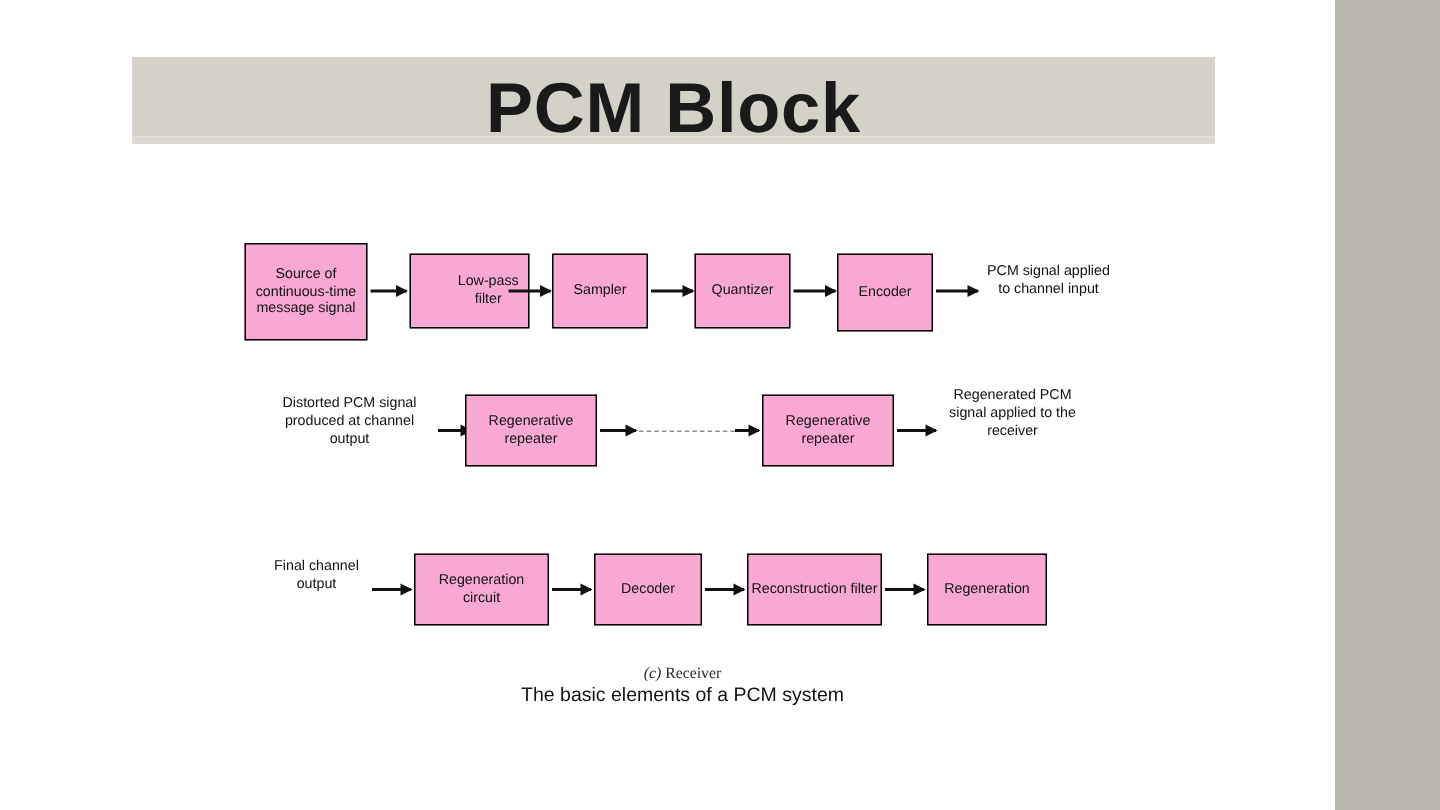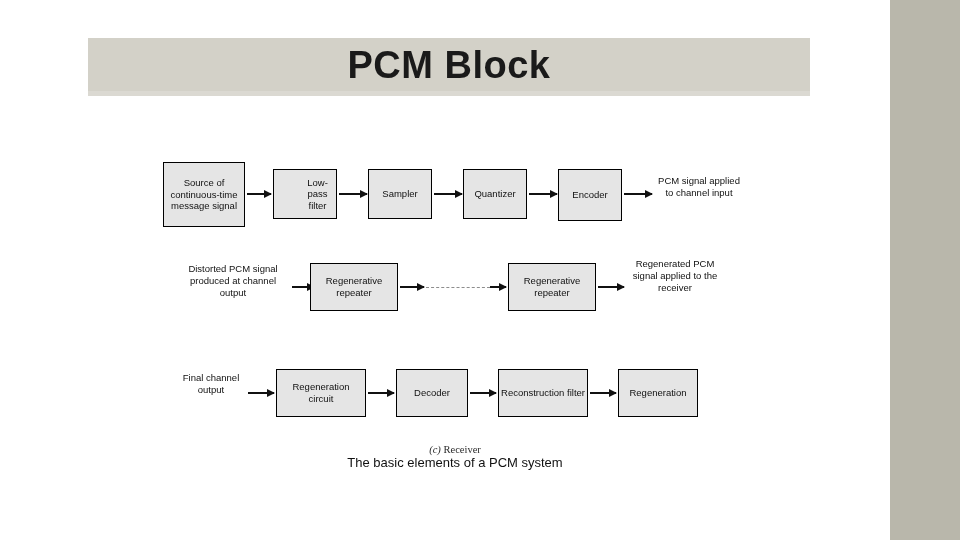--- a/index.html
+++ b/index.html
@@ -38,21 +38,21 @@
     position: absolute;
     left: 88px; top: 91px;
     width: 722px; height: 5px;
     background: #dbd9d2;
   }
   #page-title {
     position: absolute;
     left: 88px; top: 44px;
     width: 722px;
     text-align: center;
-    font-size: 38px;
+    font-size: 47px;
     font-weight: bold;
     color: #1a1a1a;
     letter-spacing: 0.5px;
     font-family: "Liberation Sans", sans-serif;
   }
 
   
   #figure {
     position: absolute;
     left: 150px; top: 130px;
@@ -60,21 +60,21 @@
   }
   .row { position: absolute; left: 0; width: 610px; }
   #row-a { top: 12px;  height: 80px; }
   #row-b { top: 122px; height: 60px; }
   #row-c { top: 228px; height: 60px; }
 
   .blk {
     position: absolute;
     box-sizing: border-box;
     border: 1.6px solid #000000;
-    background: #e5e5e5;
+    background: #f9a8d4;
     display: flex;
     align-items: center;
     justify-content: center;
     text-align: center;
     color: #111111;
     font-family: "Liberation Sans", sans-serif;
     font-size: 9.5px;
     line-height: 1.22;
     padding: 1px 2px;
   }
@@ -144,21 +144,21 @@
   <div id="page-title">PCM Block</div>
 
   <div id="figure">
 
     <div class="row" id="row-a">
 
       <div class="blk" style="left:13px; top:20px; width:82px; height:65px;">Source of continuous-time message signal</div>
 
       <div class="arrow" style="left:97px; top:51px; width:24px;"></div>
 
-      <div class="blk" style="left:123px; top:27px; width:64px; height:50px;padding-left:27px;">Low-pass filter</div>
+      <div class="blk" style="left:123px; top:27px; width:80px; height:50px;padding-left:27px;">Low-pass filter</div>
 
       <div class="arrow" style="left:189px; top:51px; width:28px;"></div>
 
       <div class="blk" style="left:218px; top:27px; width:64px; height:50px;">Sampler</div>
 
       <div class="arrow" style="left:284px; top:51px; width:28px;"></div>
 
       <div class="blk" style="left:313px; top:27px; width:64px; height:50px;">Quantizer</div>
 
       <div class="arrow" style="left:379px; top:51px; width:28px;"></div>

